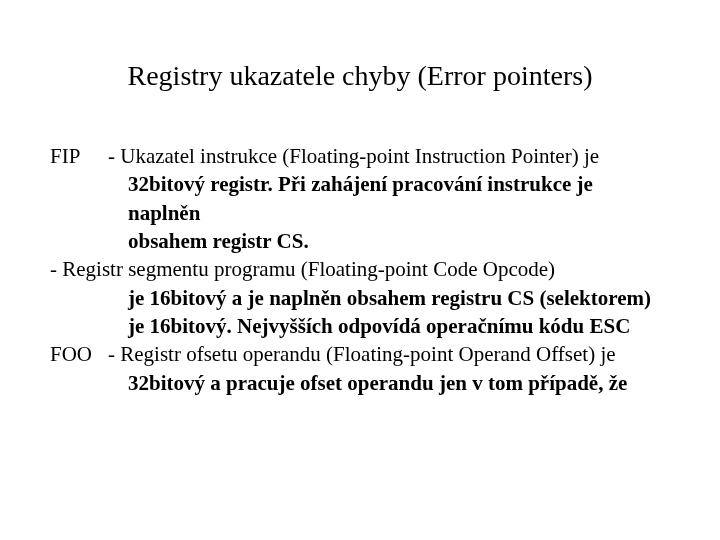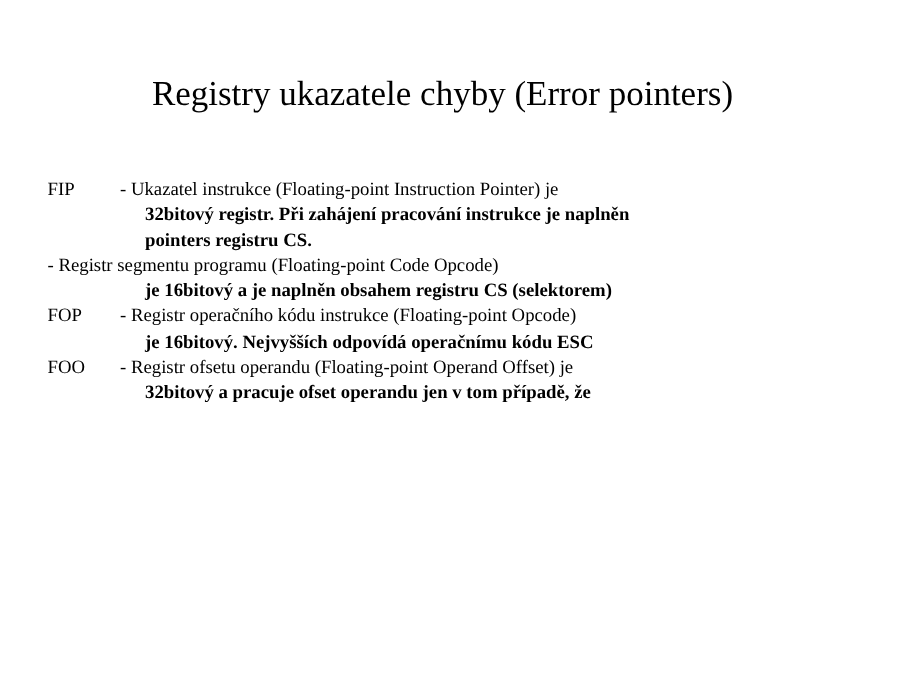--- a/index.html
+++ b/index.html
@@ -5,31 +5,31 @@
     body {
       margin: 0;
       padding: 0;
       width: 720px;
       height: 540px;
       background: #ffffff;
       font-family: "Times New Roman", Times, serif;
       color: #000000;
     }
     .slide {
-      padding: 60px 50px 40px 38px;
+      padding: 60px 50px 40px 50px;
       box-sizing: border-box;
     }
     .title {
       font-size: 28px;
       text-align: center;
       margin-bottom: 50px;
       font-weight: normal;
     }
     .entry {
-      font-size: 15px;
+      font-size: 21px;
       line-height: 1.35;
       margin-bottom: 0;
     }
     .entry-first-line {
       display: flex;
     }
     .reg-name {
       display: inline-block;
       width: 58px;
       flex-shrink: 0;
@@ -47,35 +47,31 @@
 
 <div class="slide">
   <div class="title">Registry ukazatele chyby  (Error pointers)</div>
 
   <div class="entry">
     <div class="entry-first-line">
       <span class="reg-name">FIP</span>
       <span class="dash-desc">- Ukazatel instrukce (Floating-point Instruction Pointer) je</span>
     </div>
     <div class="cont-line">32bitový registr. Při zahájení pracování instrukce je naplněn</div>
-    <div class="cont-line">pointers registru CS.</div>
+    <div class="cont-line">obsahem registr CS.</div>
   </div>
 
   <div class="entry">
     <div class="entry-first-line">
       <span class="dash-desc">- Registr segmentu programu (Floating-point Code Opcode)</span>
     </div>
     <div class="cont-line">je 16bitový a je naplněn obsahem registru CS (selektorem)</div>
   </div>
 
   <div class="entry">
-    <div class="entry-first-line">
-      <span class="reg-name">FOP</span>
-      <span class="dash-desc">- Registr operačního kódu instrukce (Floating-point Opcode)</span>
-    </div>
     <div class="cont-line">je 16bitový. Nejvyšších odpovídá operačnímu kódu ESC</div>
   </div>
 
   <div class="entry">
     <div class="entry-first-line">
       <span class="reg-name">FOO</span>
       <span class="dash-desc">- Registr ofsetu operandu (Floating-point Operand Offset) je</span>
     </div>
     <div class="cont-line">32bitový a pracuje ofset operandu jen v tom případě, že</div>
   </div>

